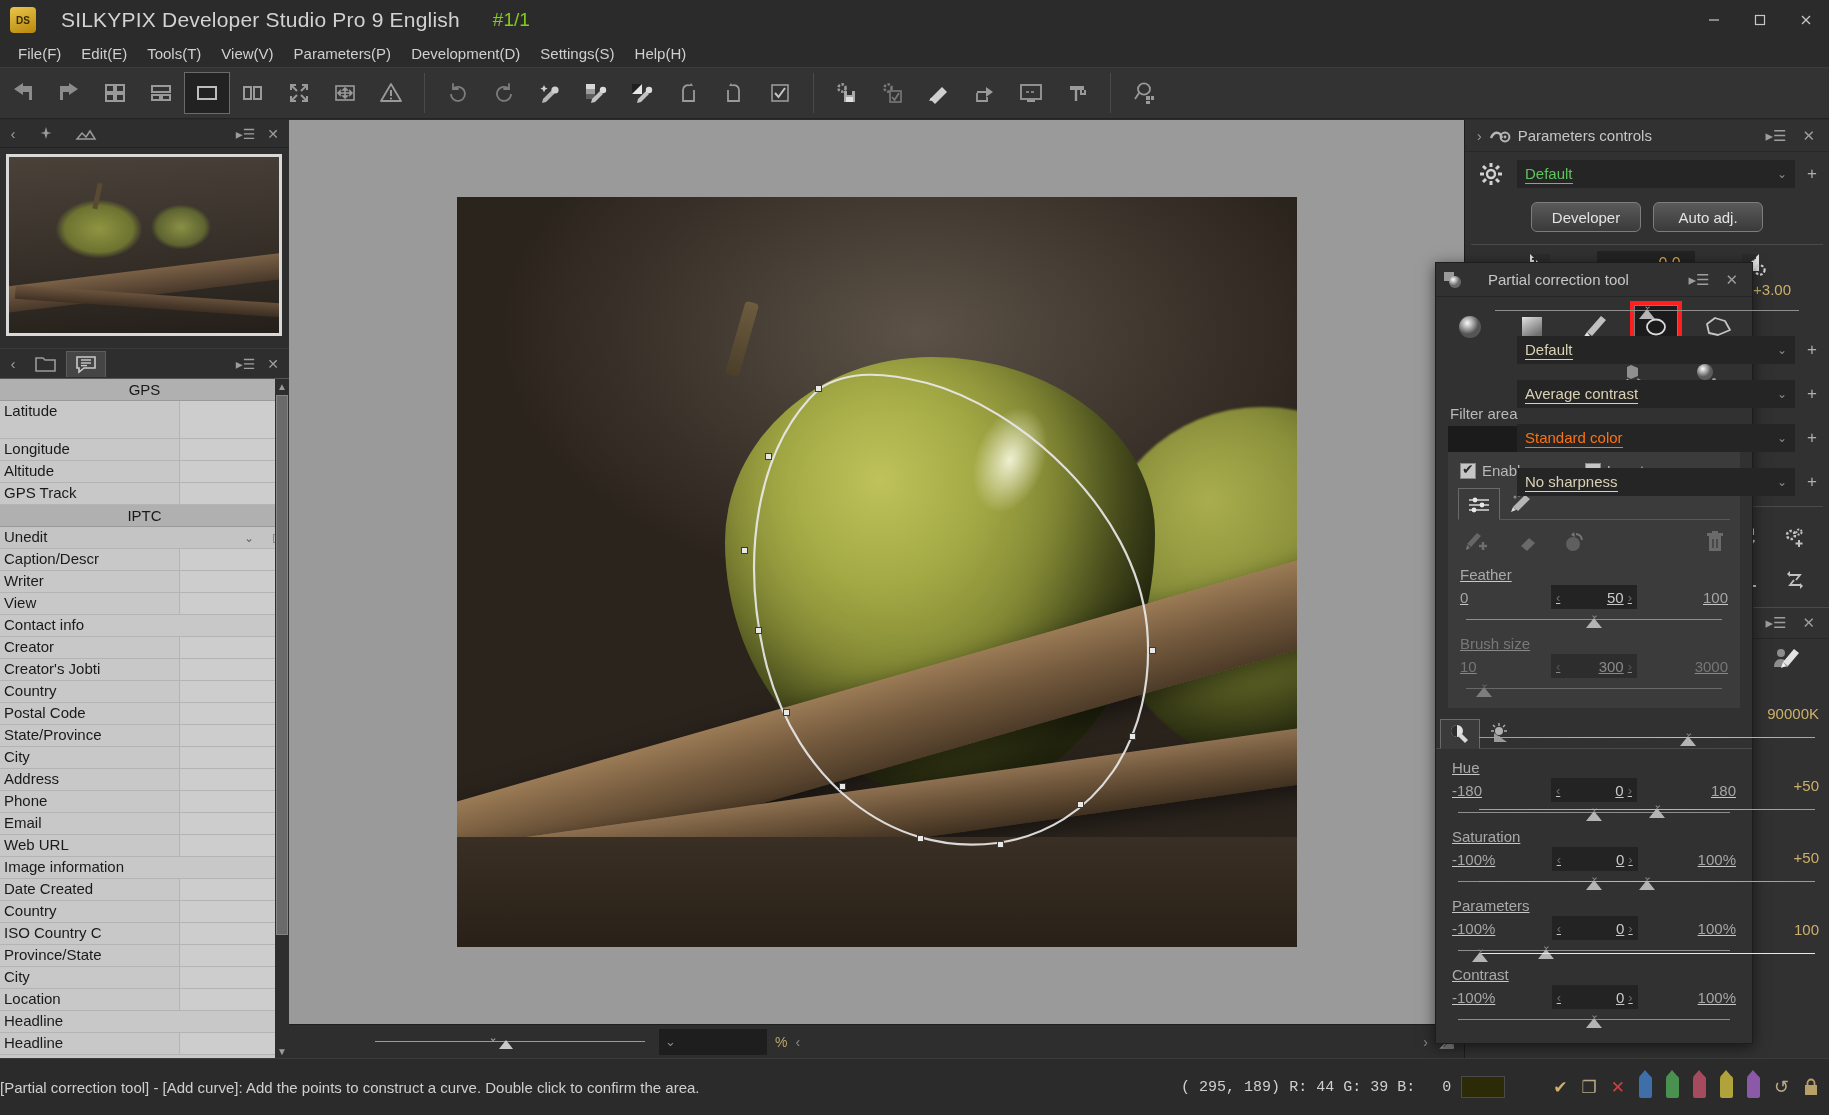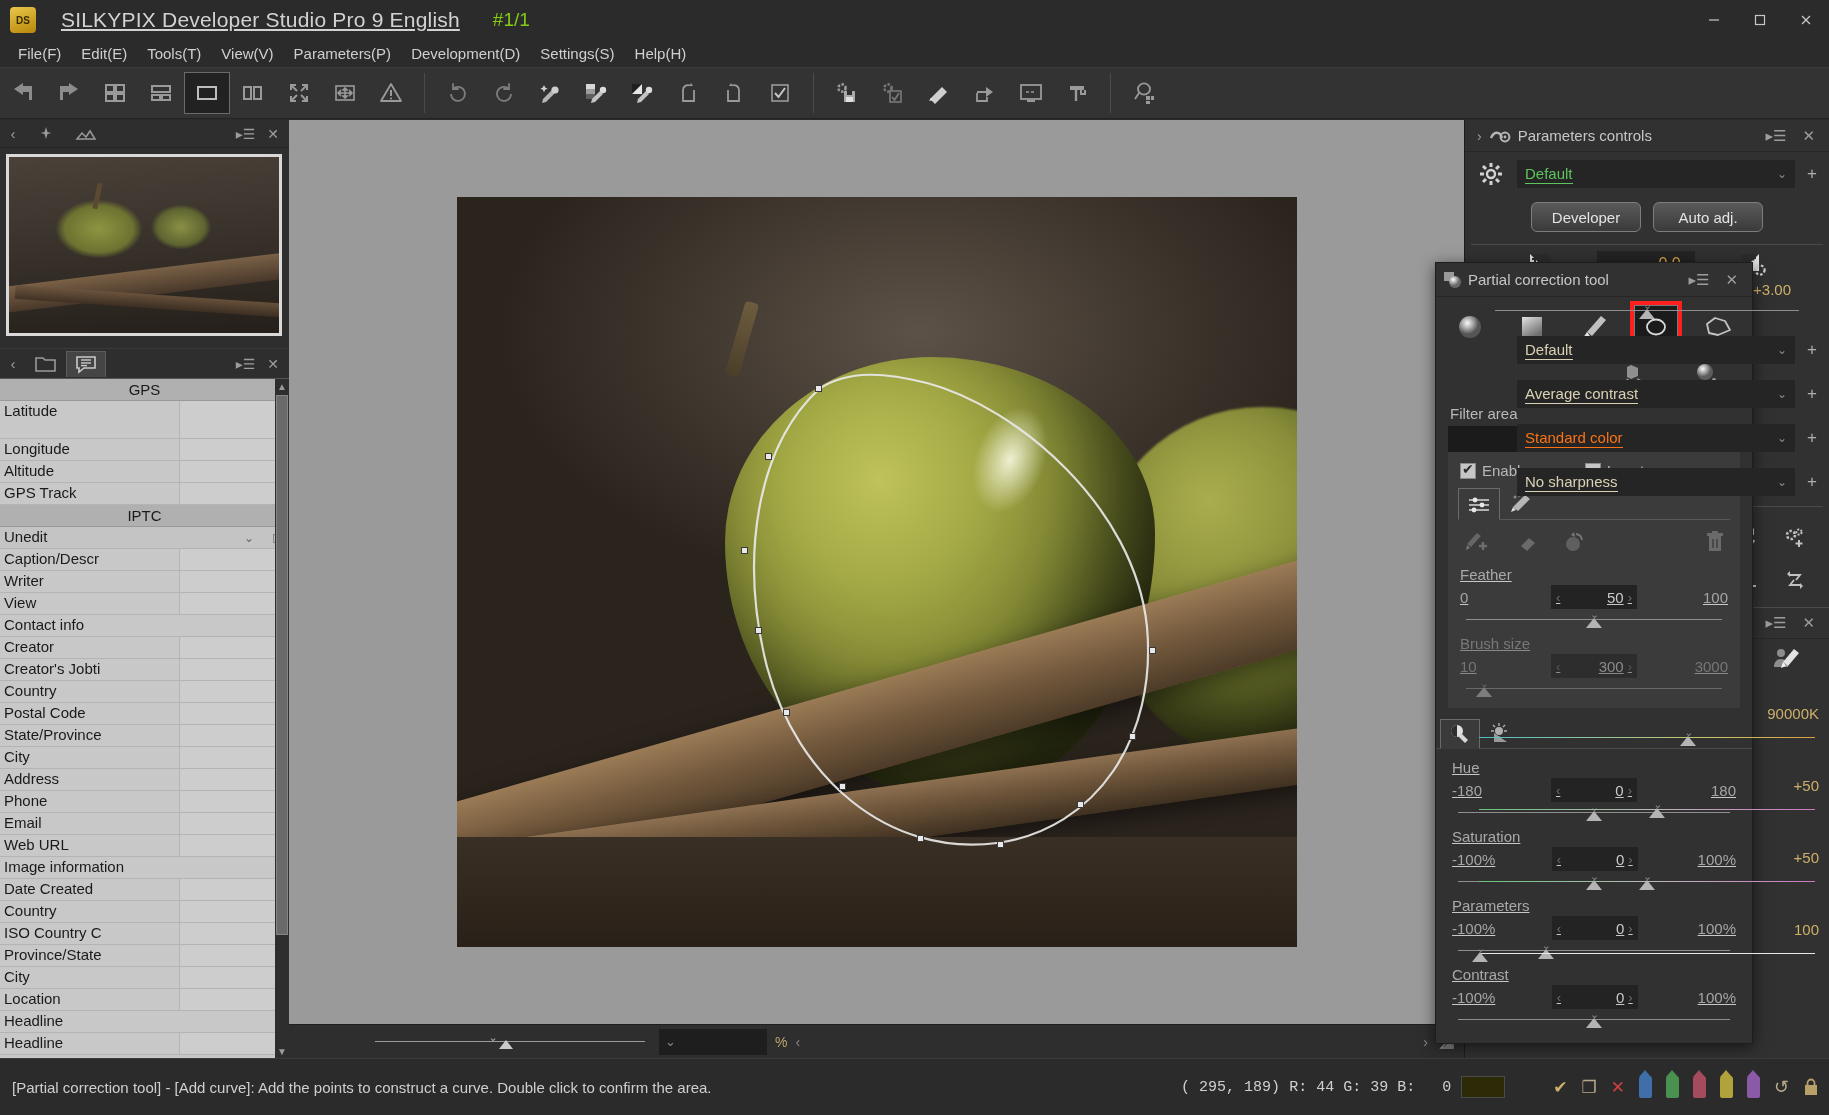--- a/index.html
+++ b/index.html
@@ -15,21 +15,21 @@
     height:40px; background:#2b2b2b; display:flex; align-items:center;
     position:relative;
     gap:15px;
   }
   .win-logo{
     width:26px;height:26px;margin-left:10px;margin-right:10px;
     background:linear-gradient(160deg,#e8c64a,#b8860b);
     border-radius:4px; display:flex;align-items:center;justify-content:center;
     font-size:10px;font-weight:bold;color:#3a2c00;
   }
-  .win-title{ font-size:21px; color:#d2d2d2; letter-spacing:.2px;text-decoration:underline;}
+  .win-title{ font-size:21px; color:#d2d2d2; letter-spacing:.2px;}
   .win-sub{ font-size:19px; color:#84cc16; margin-left:18px;}
   .win-btns{ position:absolute; right:0; top:0; display:flex; height:40px;}
   .win-btn{ width:46px;height:40px;display:flex;align-items:center;justify-content:center;
             color:#c8c8c8;font-size:15px;}
   
   .menubar{ height:27px; background:#2b2b2b; display:flex; align-items:center; padding-left:8px;}
   .menu-item{ font-size:15px; color:#cfcfcf; padding:3px 10px; cursor:default;}
   
   .toolbar{ height:52px; background:#333333; display:flex; align-items:center;
             border-top:1px solid #3c3c3c; border-bottom:1px solid #232323;}
@@ -129,21 +129,21 @@
   .mini-slider .cv{ position:absolute; left:42%; top:-1px; color:#a9a9a9; font-size:11px;}
   .zoombox{ width:108px;height:26px;background:#1e1e1e;margin-left:14px; display:flex;
             align-items:center;justify-content:space-between;padding:0 6px;color:#8a8a8a;font-size:13px;}
   .pct{ margin-left:8px; color:#b9a46a; font-size:14px;}
   .nav-arrow{ color:#8a8a8a;font-size:14px;padding:0 8px;}
   
   .pcpanel{ position:absolute; left:1146px; top:142px; width:318px; background:#313131;
             border:1px solid #1d1d1d; box-shadow:0 3px 14px rgba(0,0,0,.55);}
   .pc-title{ height:34px; display:flex;align-items:center; background:#313131;
              border-bottom:1px solid #262626; padding:0 6px;}
-  .pc-title .t{ font-size:15px;color:#c6c6c6; margin-left:4px;}
+  .pc-title .t{ font-size:15px;color:#c6c6c6; margin-left:24px;}
   .pc-title .r{ margin-left:auto; display:flex;align-items:center;}
   .pc-title .r span{ padding:0 8px; color:#9d9d9d; font-size:15px;}
   .pc-tools{ display:flex; align-items:center; padding:8px 12px 2px 12px; gap:18px;}
   .pc-tool{ width:44px;height:44px;display:flex;align-items:center;justify-content:center;}
   .pc-tool.hl{ outline:4px solid #ff1f1f; background:#1b1b1b; border:1px solid #7a7a7a;}
   .pc-row2{ display:flex; justify-content:flex-end; gap:28px; padding:0 24px 4px 0;}
   .sec-label{ font-size:15px; color:#b9b9b9; padding:6px 0 4px 14px;}
   .pc-body{ padding:0 12px 10px 12px;}
   .darkbar{ height:26px; background:#1b1b1b; display:flex;align-items:center;
             justify-content:flex-end;padding-right:8px; color:#8a8a8a;font-size:12px;}
@@ -223,21 +223,21 @@
   .wsl .vbox .ar{ color:#6d6d6d;font-size:13px;}
   .wtrack{ position:relative;height:18px;margin-top:3px;}
   .wtrack .tr{ position:absolute;left:4px;right:4px;top:8px;height:1px;}
   .wtrack .kn{ position:absolute;top:7px;width:0;height:0;
     border-left:8px solid transparent;border-right:8px solid transparent;border-bottom:10px solid #b4b4b4;
     transform:translateX(-8px);}
   .wtrack .ck{ position:absolute;top:-3px;color:#8a8a8a;font-size:11px;transform:translateX(-4px);}
   
   .statusbar{ position:absolute;left:0;right:0;bottom:0;height:57px; background:#2b2b2b;
               display:flex;align-items:center; border-top:1px solid #3a3a3a;}
-  .status-msg{ font-size:15px;color:#cfcfcf; padding-left:12px;}
+  .status-msg{ font-size:15px;color:#cfcfcf; }
   .status-right{ margin-left:auto; display:flex;align-items:center; gap:0; padding-right:10px;}
   .coord{ font-family:"Liberation Mono", monospace; font-size:15px; color:#cfcfcf; white-space:pre;}
   .swatch{ width:44px;height:22px;background:#2d2a08;margin-left:10px;border:1px solid #4a4a4a;}
   .sicons{ display:flex; align-items:center; gap:14px; margin-left:48px;}
   .pin{ width:13px;height:22px; border-radius:3px 3px 2px 2px; position:relative;}
   .pin::after{ content:""; position:absolute; left:0; top:-6px; border-left:6.5px solid transparent;
                border-right:6.5px solid transparent; border-bottom:7px solid currentColor;}
   svg{ display:block; }
 </style>
 </head>

